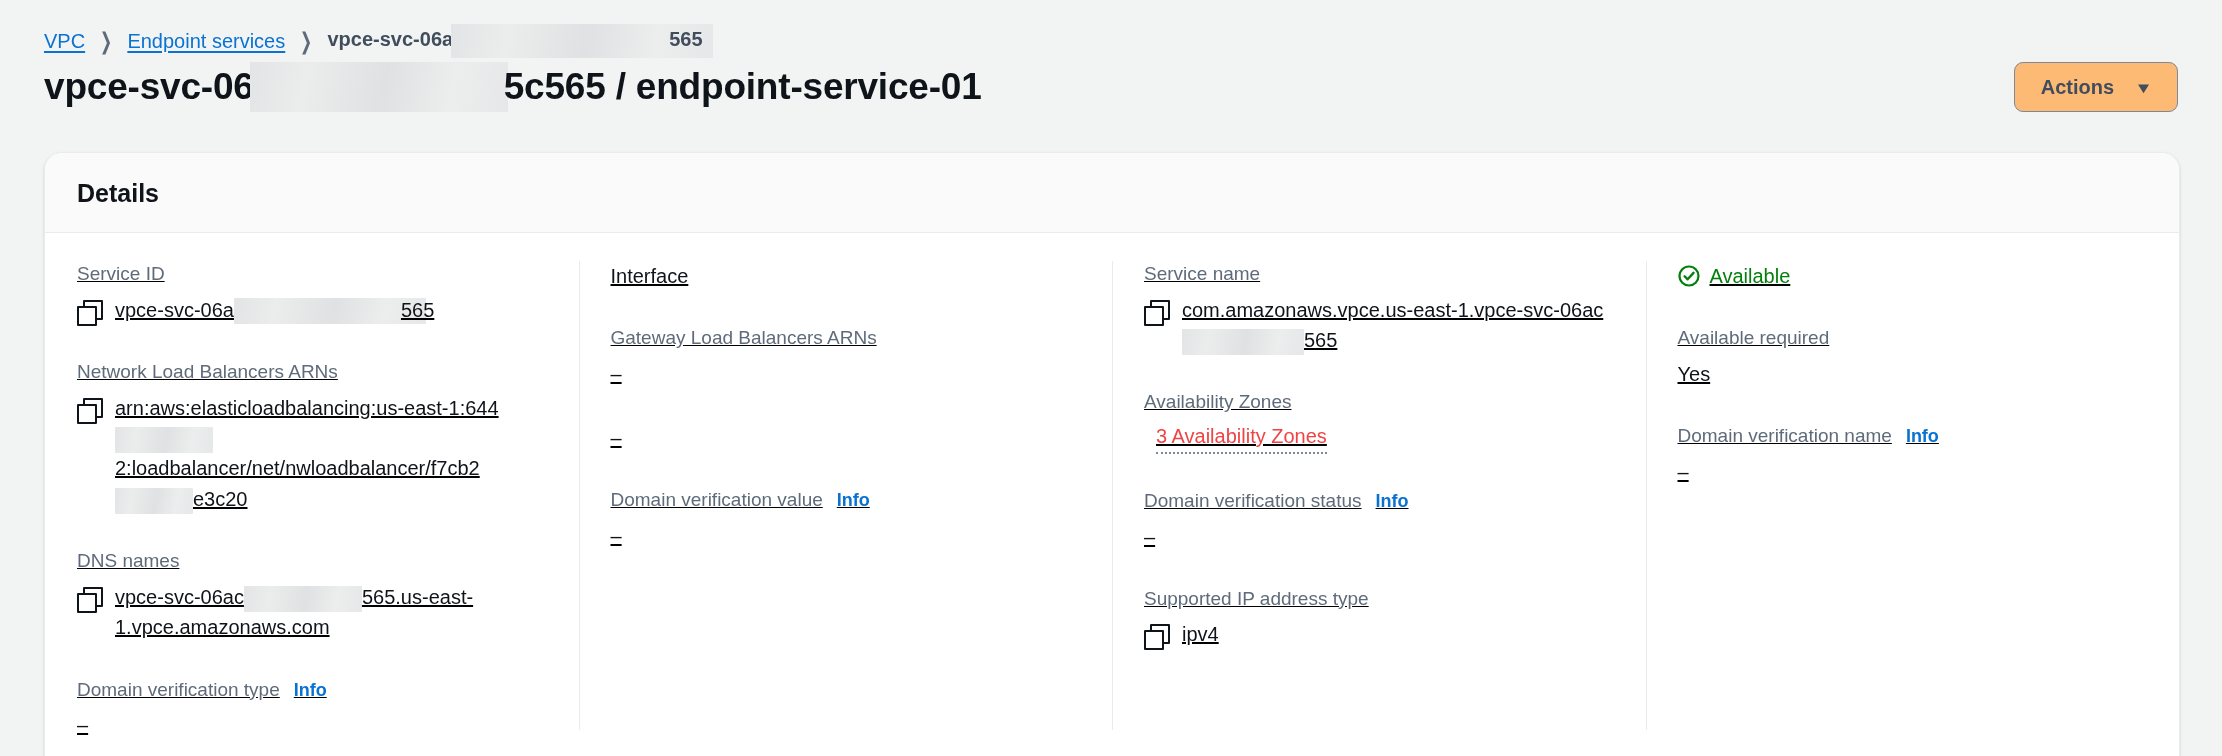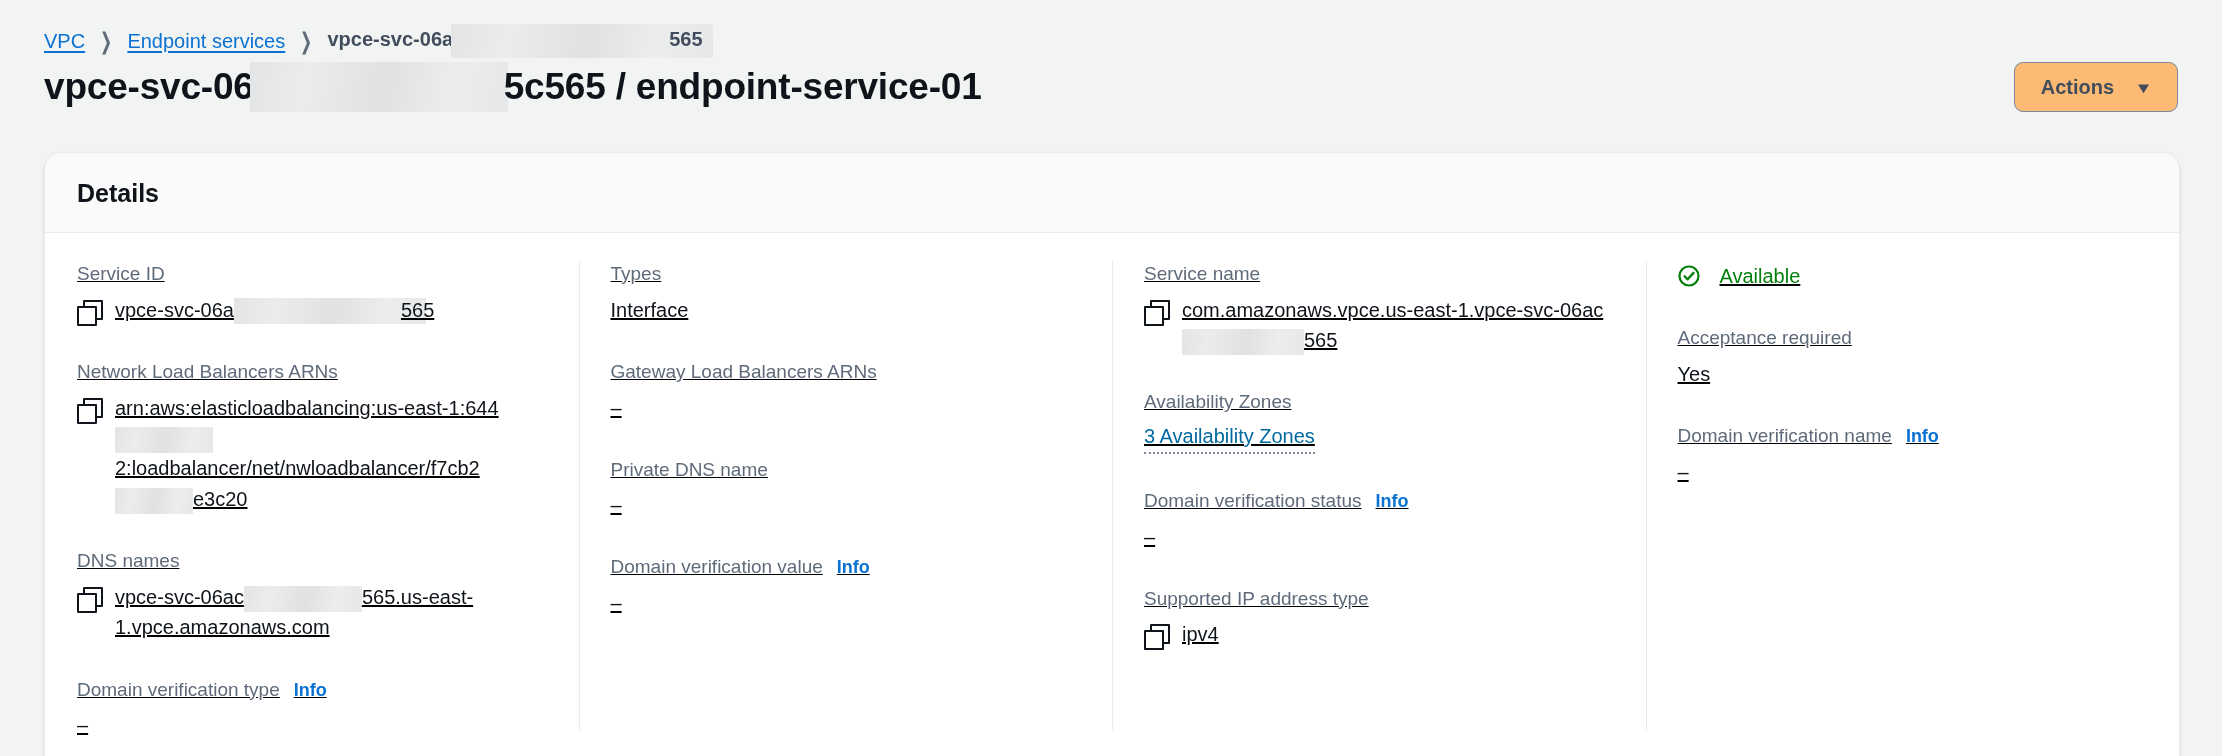--- a/index.html
+++ b/index.html
@@ -212,39 +212,40 @@
     width: 16px; height: 16px;
     border: 2.4px solid #0f141a;
     border-radius: 1px;
     background: #ffffff;
   }
 
   
   .status {
     display: inline-flex;
     align-items: center;
-    gap: 20px;
+    gap: 10px;
     font-size: 20px;
     color: #037f0c;
     line-height: 1.5;
   }
   .status-icon {
     width: 22px; height: 22px;
     flex: 0 0 auto;
   }
 
   
   .popover-trigger {
     font-size: 20px;
-    color: #0369a1;
+    color: #ef4444;
     border-bottom: 2px dotted #7d8998;
     padding-bottom: 2px;
     cursor: pointer;
     display: inline-block;
     line-height: 1.35;
+    margin-left: 12px;
   }
 </style>
 </head>
 <body>
 
 <div class="page">
 
   <nav class="breadcrumb">
     <span class="crumb-link">VPC</span>
     <span class="crumb-sep">❯</span>
@@ -312,41 +313,35 @@
           <div class="field-value plain">
             <span class="dash">–</span>
           </div>
         </div>
 
       </div>
 
       <div class="col">
 
         <div class="field">
-          <div class="field-label">
-            <span>Types</span>
-          </div>
           <div class="field-value plain">
             <span class="value-text">Interface</span>
           </div>
         </div>
 
         <div class="field">
           <div class="field-label">
             <span>Gateway Load Balancers ARNs</span>
           </div>
           <div class="field-value plain">
             <span class="dash">–</span>
           </div>
         </div>
 
         <div class="field">
-          <div class="field-label">
-            <span>Private DNS name</span>
-          </div>
           <div class="field-value plain">
             <span class="dash">–</span>
           </div>
         </div>
 
         <div class="field">
           <div class="field-label">
             <span>Domain verification value</span>
             <a class="info-link">Info</a>
           </div>
@@ -409,21 +404,21 @@
                 <circle cx="8" cy="8" r="6.9" fill="none" stroke="#037f0c" stroke-width="1.6"></circle>
                 <path d="M4.8 8.2 L7.0 10.4 L11.3 5.7" fill="none" stroke="#037f0c" stroke-width="1.7" stroke-linecap="round" stroke-linejoin="round"></path>
               </svg>
               <span>Available</span>
             </span>
           </div>
         </div>
 
         <div class="field">
           <div class="field-label">
-            <span>Acceptance required</span>
+            <span>Available required</span>
           </div>
           <div class="field-value plain">
             <span class="value-text">Yes</span>
           </div>
         </div>
 
         <div class="field">
           <div class="field-label">
             <span>Domain verification name</span>
             <a class="info-link">Info</a>

